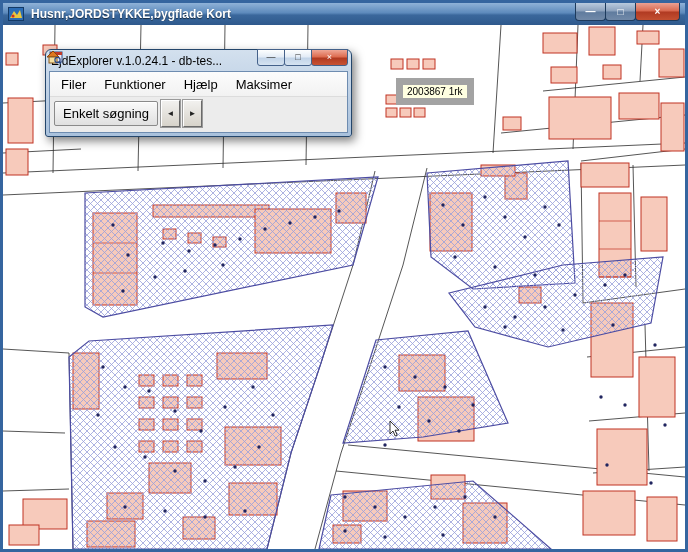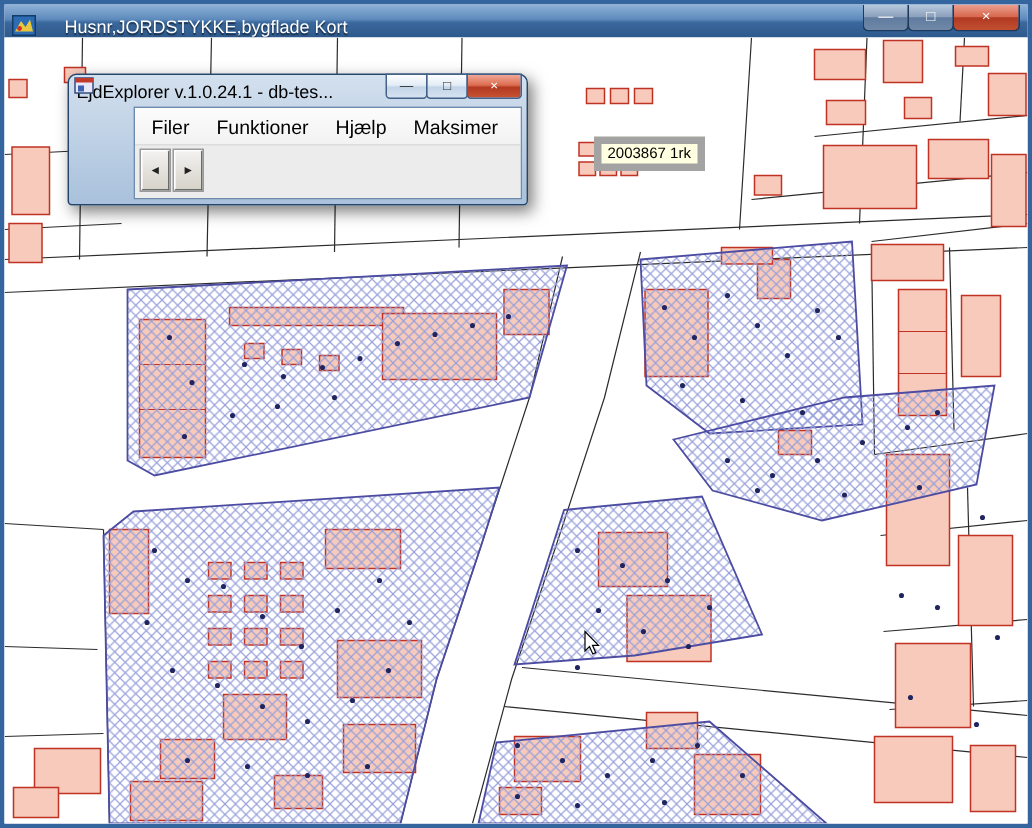--- a/index.html
+++ b/index.html
@@ -2,53 +2,53 @@
 <html><head>
 <meta charset="utf-8">
 <style>
   html,body{margin:0;padding:0;width:688px;height:552px;overflow:hidden;
             font-family:"Liberation Sans",sans-serif;background:#d4d0c8;}
 
   
   .window{position:absolute;inset:0;box-sizing:border-box;border:3px solid #35659f;background:#fff;}
   .titlebar{position:relative;height:22px;
             background:linear-gradient(#8fb2d8 0%,#5d8abc 45%,#3a679c 55%,#2e598c 100%);
-            display:flex;align-items:flex-end;gap:19px;padding:0 5px;box-sizing:border-box;}
+            display:flex;align-items:center;gap:7px;padding:0 5px;box-sizing:border-box;font-weight:bold;}
   .title-text{flex:1;color:#fff;font-size:12px;white-space:nowrap;overflow:hidden;
               text-shadow:0 1px 1px rgba(0,0,0,.6);}
   .caption-buttons{position:absolute;top:0;right:5px;display:flex;}
   .cap-btn{width:29px;height:17px;margin-left:-1px;display:flex;align-items:center;justify-content:center;
            color:#fff;font-size:10px;line-height:1;border:1px solid #1d3a5c;border-top:none;
            border-radius:0 0 4px 4px;
            background:linear-gradient(#b9cade 0%,#8ba0bc 48%,#5f7b9e 52%,#71890a0 100%);
            background:linear-gradient(#b9cade 0%,#8ba0bc 48%,#5f7b9e 52%,#7189a8 100%);
            cursor:default;}
   .cap-btn.close{width:43px;background:linear-gradient(#eba193 0%,#d8674d 48%,#b03a22 52%,#c34f31 100%);}
 
   
   .map{position:absolute;top:22px;left:0;right:0;bottom:0;background:#fff;overflow:hidden;}
   .map svg{position:absolute;inset:0;}
-  .map-tooltip{position:absolute;left:393px;top:53px;background:#ffffe1;border:5px solid #a3a3a3;
-               font-size:10px;padding:1px 4px;white-space:nowrap;z-index:5;margin-top:13px;}
+  .map-tooltip{position:absolute;left:393px;top:53px;background:#ffffe1;border:7px solid #a3a3a3;
+               font-size:10px;padding:1px 4px;white-space:nowrap;z-index:5;}
 
   
   .ejd{position:absolute;left:42px;top:24px;width:307px;z-index:10;box-sizing:border-box;
        border:1px solid #24466b;border-radius:6px 6px 3px 3px;
        background:linear-gradient(#d3e0ee,#a9c1dc);padding:0 3px 3px 3px;
        box-shadow:3px 4px 10px rgba(0,0,0,.5);}
   .ejd-titlebar{position:relative;height:21px;display:flex;align-items:center;gap:5px;padding:0 2px;}
   .ejd-title{flex:1;font-size:12px;color:#000;white-space:nowrap;overflow:hidden;}
   .ejd-capbtns{position:absolute;top:-1px;right:0;display:flex;}
   .ejd-cap{width:26px;height:15px;margin-left:-1px;display:flex;align-items:center;justify-content:center;
            font-size:9px;line-height:1;color:#2a2a2a;border:1px solid #44618a;
            border-radius:0 0 3px 3px;
            background:linear-gradient(#fdfefe 0%,#e3ecf6 45%,#c2d4e8 55%,#d6e3f1 100%);cursor:default;}
   .ejd-cap.close{width:35px;color:#fff;
            background:linear-gradient(#efa796 0%,#dd6c50 45%,#b13a21 55%,#c85233 100%);}
-  .ejd-client{background:#f0f0f0;border:1px solid #6e8cb0;margin-left:40px;}
+  .ejd-client{background:#f0f0f0;border:1px solid #6e8cb0;}
   .ejd-menubar{display:flex;gap:2px;padding:3px 3px 2px 3px;font-size:13px;color:#000;
                background:linear-gradient(#fcfcfc,#f2f2f2);}
   .menu-item{padding:2px 8px;cursor:default;}
   .ejd-toolbar{display:flex;align-items:center;gap:3px;padding:3px 4px 5px 4px;background:#ececec;
                border-top:1px solid #dcdcdc;}
   .tb-btn{display:flex;align-items:center;gap:5px;height:23px;padding:0 8px;font-size:13px;color:#000;
           background:linear-gradient(#fafafa,#e0e0e0);border:1px solid #8a8a8a;border-radius:2px;
           box-shadow:inset 0 1px 0 #fff;cursor:default;}
   .arrow-btn{width:17px;height:25px;display:flex;align-items:center;justify-content:center;
              font-size:8px;color:#222;background:linear-gradient(#f2f1ef,#d7d3ca);
@@ -298,20 +298,29 @@
         </span>
       </div>
       <div class="ejd-client">
         <div class="ejd-menubar">
           <span class="menu-item">Filer</span>
           <span class="menu-item">Funktioner</span>
           <span class="menu-item">Hjælp</span>
           <span class="menu-item">Maksimer</span>
         </div>
         <div class="ejd-toolbar">
+          <div class="tb-btn">
+            <svg width="15" height="14" viewBox="0 0 15 14">
+              <polygon points="1,7 7,1 13,7" fill="#e07820" stroke="#8a4a10"></polygon>
+              <rect x="3" y="7" width="8" height="6" fill="#f5dfa0" stroke="#8a5a20"></rect>
+              <circle cx="11.5" cy="10" r="2.6" fill="none" stroke="#2a4a8a" stroke-width="1.2"></circle>
+              <path d="M13.3,12 L15,13.8" stroke="#2a4a8a" stroke-width="1.4"></path>
+            </svg>
+            <span>Enkelt søgning</span>
+          </div>
           <div class="arrow-btn">
             <span>◄</span>
           </div>
           <div class="arrow-btn">
             <span>►</span>
           </div>
         </div>
       </div>
     </div>
 

